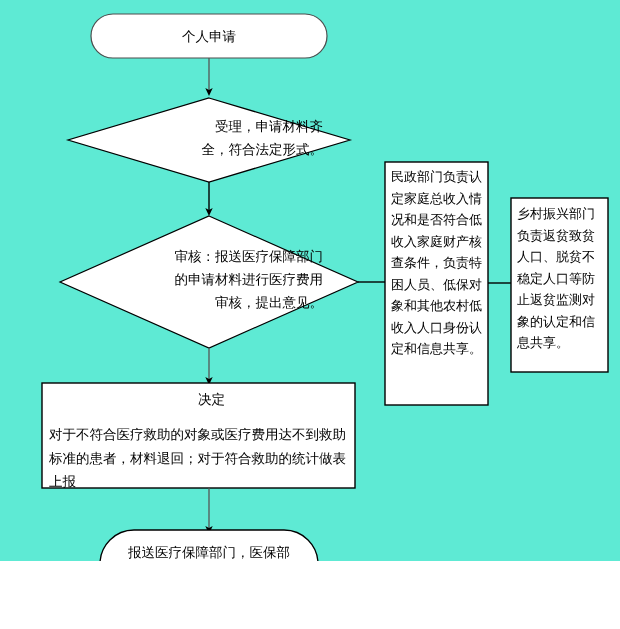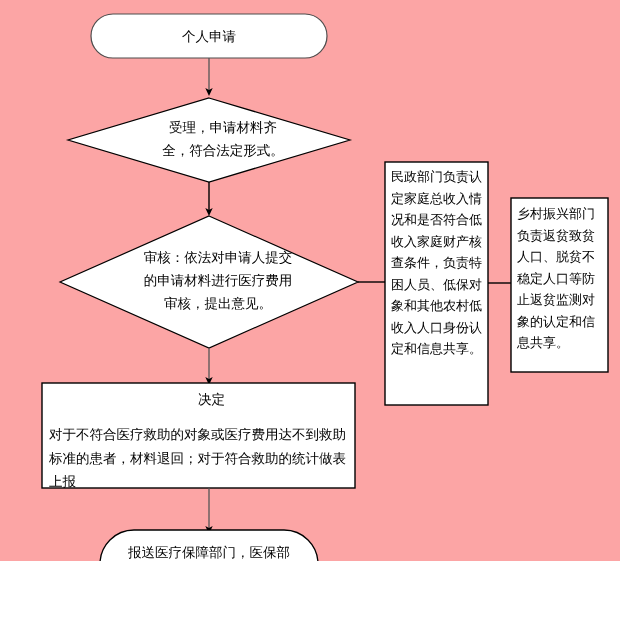--- a/index.html
+++ b/index.html
@@ -7,21 +7,21 @@
     padding: 0;
     background: #ffffff;
   }
   body {
     font-family: "DejaVu Sans", "Liberation Sans", sans-serif;
   }
   #canvas {
     position: relative;
     width: 620px;
     height: 561px;
-    background: #fca5a5;
+    background: #5eead4;
     overflow: hidden;
   }
   .svg-layer {
     position: absolute;
     left: 0;
     top: 0;
     width: 620px;
     height: 629px;
   }
   .node-text {
@@ -33,21 +33,22 @@
     white-space: pre-line;
     z-index: 2;
   }
   .terminator-text {
     text-align: center;
     display: flex;
     align-items: center;
     justify-content: center;
   }
   .diamond-text {
-    text-align: center;
+    text-align: right;
+    font-family: Liberation Mono, monospace;
   }
   .narrow-box-text {
     font-size: 13px;
     line-height: 21.5px;
     text-align: left;
   }
   .decision-title {
     text-align: center;
     font-size: 13.5px;
     line-height: 23px;
@@ -121,21 +122,21 @@
     <g>
       <rect x="100" y="530" width="218" height="68" rx="34" ry="34" fill="#ffffff" stroke="#000000" stroke-width="1.3"></rect>
     </g>
   </svg>
 
   <div class="node-text terminator-text" style="left:91px; top:14px; width:236px; height:44px;">个人申请</div>
 
   <div class="node-text diamond-text" style="left:123px; top:116px; width:200px; height:50px;">受理，申请材料齐
 全，符合法定形式。</div>
 
-  <div class="node-text diamond-text" style="left:113px; top:246px; width:210px; height:75px;">审核：依法对申请人提交
+  <div class="node-text diamond-text" style="left:113px; top:246px; width:210px; height:75px;">审核：报送医疗保障部门
 的申请材料进行医疗费用
 审核，提出意见。</div>
 
   <div class="node-text narrow-box-text" style="left:391px; top:166px; width:92px; height:236px;">民政部门负责认定家庭总收入情况和是否符合低收入家庭财产核查条件，负责特困人员、低保对象和其他农村低收入人口身份认定和信息共享。</div>
 
   <div class="node-text narrow-box-text" style="left:517px; top:203px; width:86px; height:166px;">乡村振兴部门负责返贫致贫人口、脱贫不稳定人口等防止返贫监测对象的认定和信息共享。</div>
 
   <div class="node-text decision-title" style="left:42px; top:388px; width:313px;padding-left:26px;">决定</div>
 
   <div class="node-text decision-body" style="left:49px; top:411px; width:300px; height:72px;margin-top:12px;">对于不符合医疗救助的对象或医疗费用达不到救助标准的患者，材料退回；对于符合救助的统计做表上报</div>

